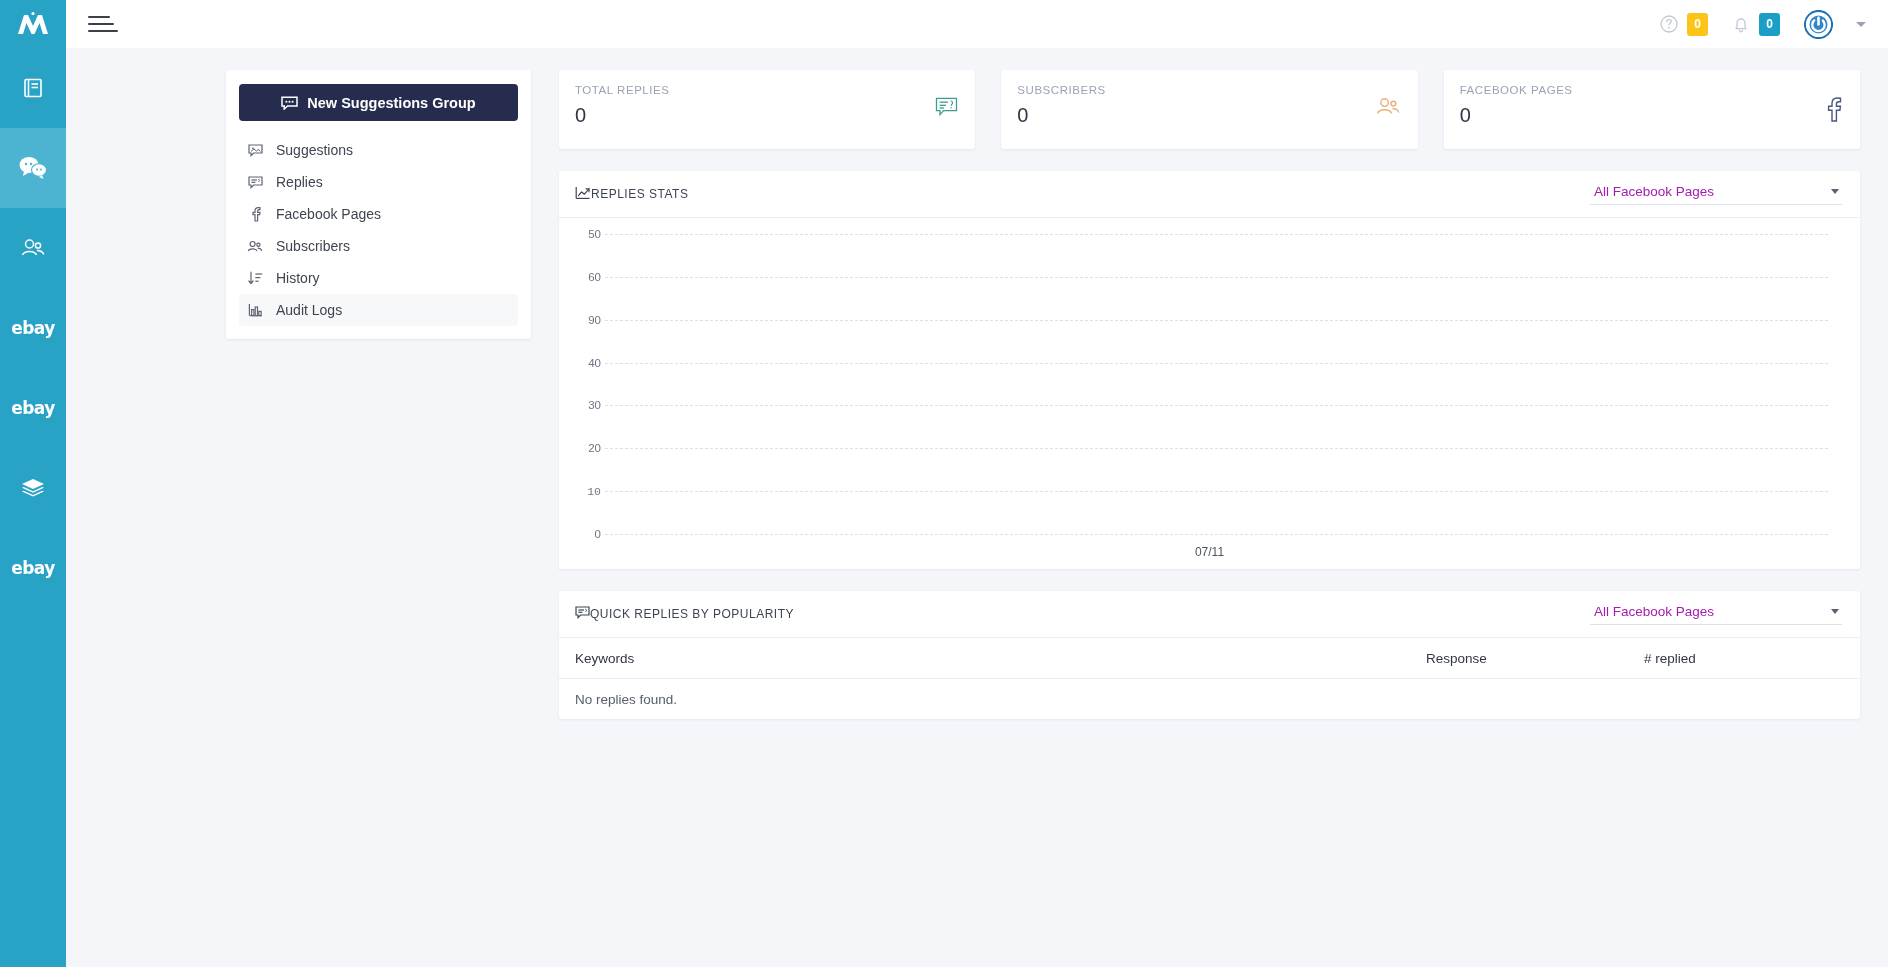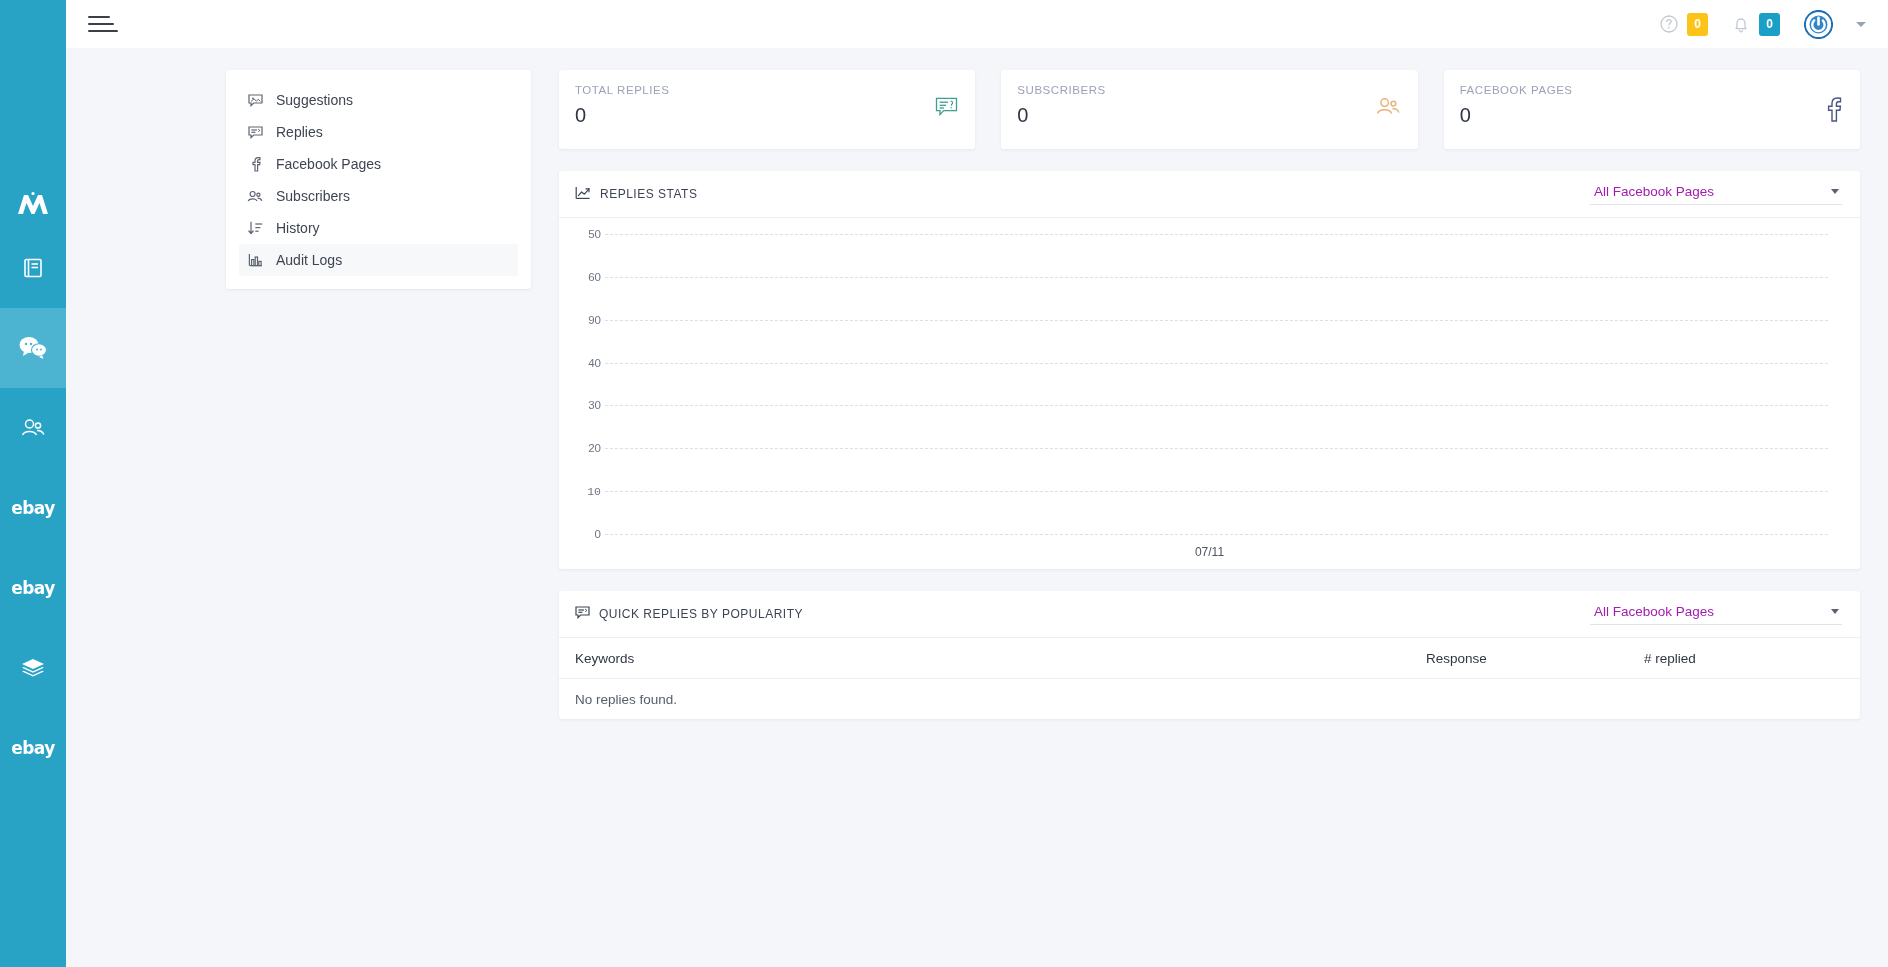--- a/index.html
+++ b/index.html
@@ -8,21 +8,21 @@
     font-family: "Liberation Sans", sans-serif;
     background: #f4f6f9;
     overflow: hidden;
   }
   .app { display: flex; width: 1888px; height: 967px; }
 
   
   .rail {
     width: 66px; min-width: 66px; height: 967px;
     background: #28a3c6;
-    display: flex; flex-direction: column; align-items: center; justify-content: center;
+    display: flex; flex-direction: column; align-items: center;
   }
   .rail-logo {
     width: 66px; height: 48px;
     display: flex; align-items: center; justify-content: center;
   }
   .rail-item {
     width: 66px; height: 80px;
     display: flex; align-items: center; justify-content: center;
     cursor: pointer;
   }
@@ -114,21 +114,21 @@
     background: #fff; border-radius: 3px;
     box-shadow: 0 1px 3px rgba(20,40,80,.07);
     margin-bottom: 22px;
   }
   .panel-head {
     display: flex; align-items: center; justify-content: space-between;
     height: 47px; padding: 0 18px 0 16px;
     border-bottom: 1px solid #eceef2;
   }
   .panel-title {
-    display: flex; align-items: center; gap: 9px;
+    display: flex; align-items: center; 
     font-size: 12px; letter-spacing: .5px; color: #3d4453;
     text-transform: uppercase; font-weight: 400;
   }
   .select {
     width: 252px; border-bottom: 1px solid #dfe3e9;
     display: flex; align-items: center; justify-content: space-between;
     padding: 0 3px 5px 4px; cursor: pointer;
   }
   .select span { font-size: 13.5px; color: #a21caf; }
   .sel-caret {
@@ -265,20 +265,29 @@
           </svg>
           <div class="caret-dn"></div>
         </div>
       </div>
     </div>
 
     <div class="main">
       <div class="grid">
 
         <div class="menucard">
+          <div class="newbtn">
+            <svg width="17" height="14" viewBox="0 0 17 14" fill="#fff">
+              <path d="M1 1.2 H16 V10 H6.5 L3.2 13 V10 H1 Z" fill="none" stroke="#fff" stroke-width="1.5"></path>
+              <circle cx="5.4" cy="5.7" r="1.05"></circle>
+                <circle cx="8.5" cy="5.7" r="1.05"></circle>
+                <circle cx="11.6" cy="5.7" r="1.05"></circle>
+            </svg>
+            <span>New Suggestions Group</span>
+          </div>
 
           <div class="menu-list">
             <div class="menu-item">
               <span class="menu-ico">
                 <svg width="15" height="13" viewBox="0 0 15 13" fill="none" stroke="#5d6472" stroke-width="1.2">
                   <path d="M1 1 H14 V9 H5.6 L3 11.6 V9 H1 Z"></path>
                   <circle cx="5" cy="4.3" r="0.9" fill="#5d6472" stroke="none"></circle>
                   <path d="M3 7.4 L6 4.9 L8.4 7 L10.4 5.3 L12.2 7.4" stroke-width="1"></path>
                 </svg>
               </span>

